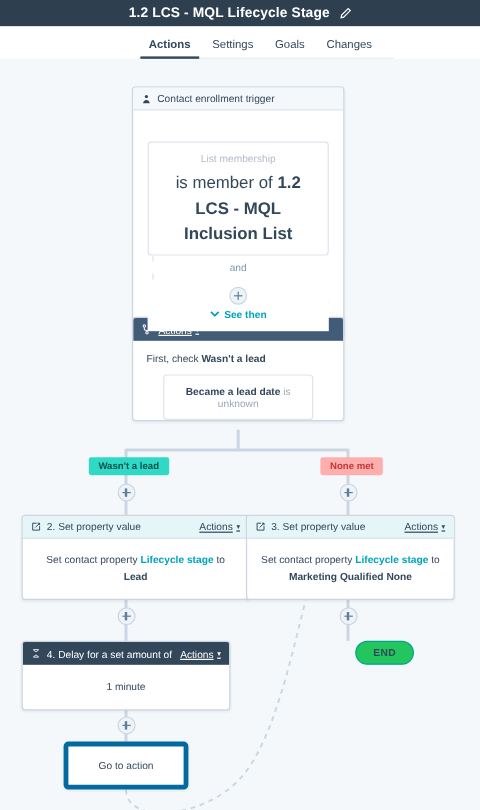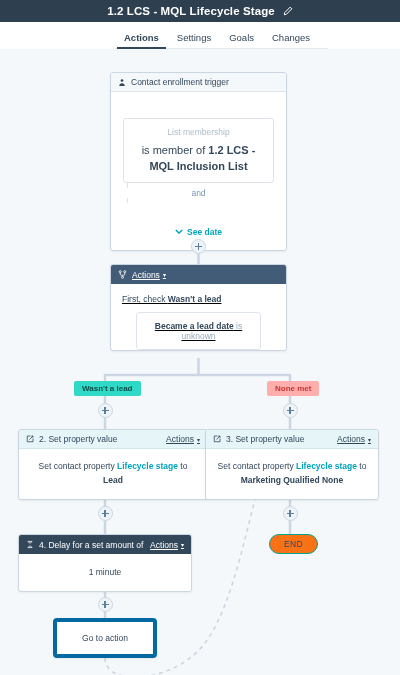--- a/index.html
+++ b/index.html
@@ -81,21 +81,21 @@
 
   
   .trigger-body { padding: 10px 12px 4px 12px; position: relative; }
   .crit-box {
     border: 1px solid #dfe3eb; border-radius: 3px;
     padding: 7px 8px; text-align: center;
     line-height: 1.5;
     margin-top: 16px;
   }
   .crit-label { color: #b0bcc8; font-size: 8.5px; }
-  .crit-text { color: #33475b; font-size: 11px; margin-top: 3px; }
+  .crit-text { color: #33475b; font-size: 14px; margin-top: 3px; }
   .crit-text b { font-weight: bold; }
   .and-row {
     text-align: center; color: #7c98b6; font-size: 8.5px;
     padding: 5px 0; position: relative;
   }
   .and-row::before, .and-row::after {
     content: ""; position: absolute; left: 4px; width: 1px; background: #dfe3eb;
   }
   .and-row::before { top: 0; height: 5px; }
   .and-row::after { bottom: 0; height: 5px; }
@@ -106,21 +106,21 @@
     background: linear-gradient(rgba(255,255,255,0), #ffffff 85%);
   }
   .see-more {
     text-align: center; color: #00a4bd; font-size: 8.5px; font-weight: bold;
     padding: 4px 0 9px 0; cursor: pointer;
     display: flex; align-items: center; justify-content: center; gap: 4px;
     position: relative; z-index: 3; background: #ffffff;
   }
 
   
-  .branch-body { padding: 10px 11px 0 11px; text-decoration: underline; }
+  .branch-body { padding: 10px 11px 0 11px; }
   .branch-first { font-size: 8.5px; color: #33475b; margin-bottom: 8px; }
   .branch-first b { font-weight: bold; }
   .branch-cond {
     border: 1px solid #dfe3eb; border-radius: 3px;
     padding: 8px 6px; text-align: center; font-size: 8.5px; color: #99a9b8;
     margin: 0 14px;
   }
   .branch-cond b { color: #33475b; font-weight: bold; margin-top: 40px; }
 
   
@@ -146,23 +146,23 @@
     cursor: pointer; z-index: 4;
   }
   .plus::before, .plus::after {
     content: ""; position: absolute; background: #5d7f9e;
   }
   .plus::before { width: 7px; height: 1.4px; }
   .plus::after  { width: 1.4px; height: 7px; }
 
   
   .endpill {
-    position: absolute; background: #f97316; border: 1.5px solid #00a38c;
+    position: absolute; background: #22c55e; border: 1.5px solid #00a38c;
     border-radius: 11px; padding: 4px 14px;
-    font-size: 8.5px; font-weight: normal; color: #33475b; letter-spacing: .4px;
+    font-size: 8.5px; font-weight: bold; color: #33475b; letter-spacing: .4px; margin-left: 27px;
   }
 
   
   .goto {
     position: absolute; background: #ffffff; border: 4px solid #0369a1;
     border-radius: 4px; font-size: 8.5px; color: #33475b;
     display: flex; align-items: center; justify-content: center;
     box-shadow: 0 1px 2px rgba(65,80,95,.08);
   }
   svg.icon { display: block; }
@@ -236,21 +236,21 @@
             <div class="crit-text" style="font-weight:bold;color:#c3ccd6">Lifecycle stage is none of Marketing</div>
           </div>
           <div class="fade-mask"></div>
         </div>
         <div class="see-more">
           <span>
             <svg class="icon" width="8" height="5" viewBox="0 0 10 6" fill="none" stroke="#00a4bd" stroke-width="1.8">
               <path d="M1 1l4 4 4-4"></path>
             </svg>
           </span>
-          <span>See date</span>
+          <span>See then</span>
         </div>
       </div>
     </div>
 
     <div class="plus" style="left:191px; top:181px;"></div>
 
     <div class="node card" style="left:110px; top:206px; width:177px;">
       <div class="card-head head-dark">
         <span>
           <svg class="icon" width="9" height="9" viewBox="0 0 16 16" fill="none" stroke="#ffffff" stroke-width="1.5">

